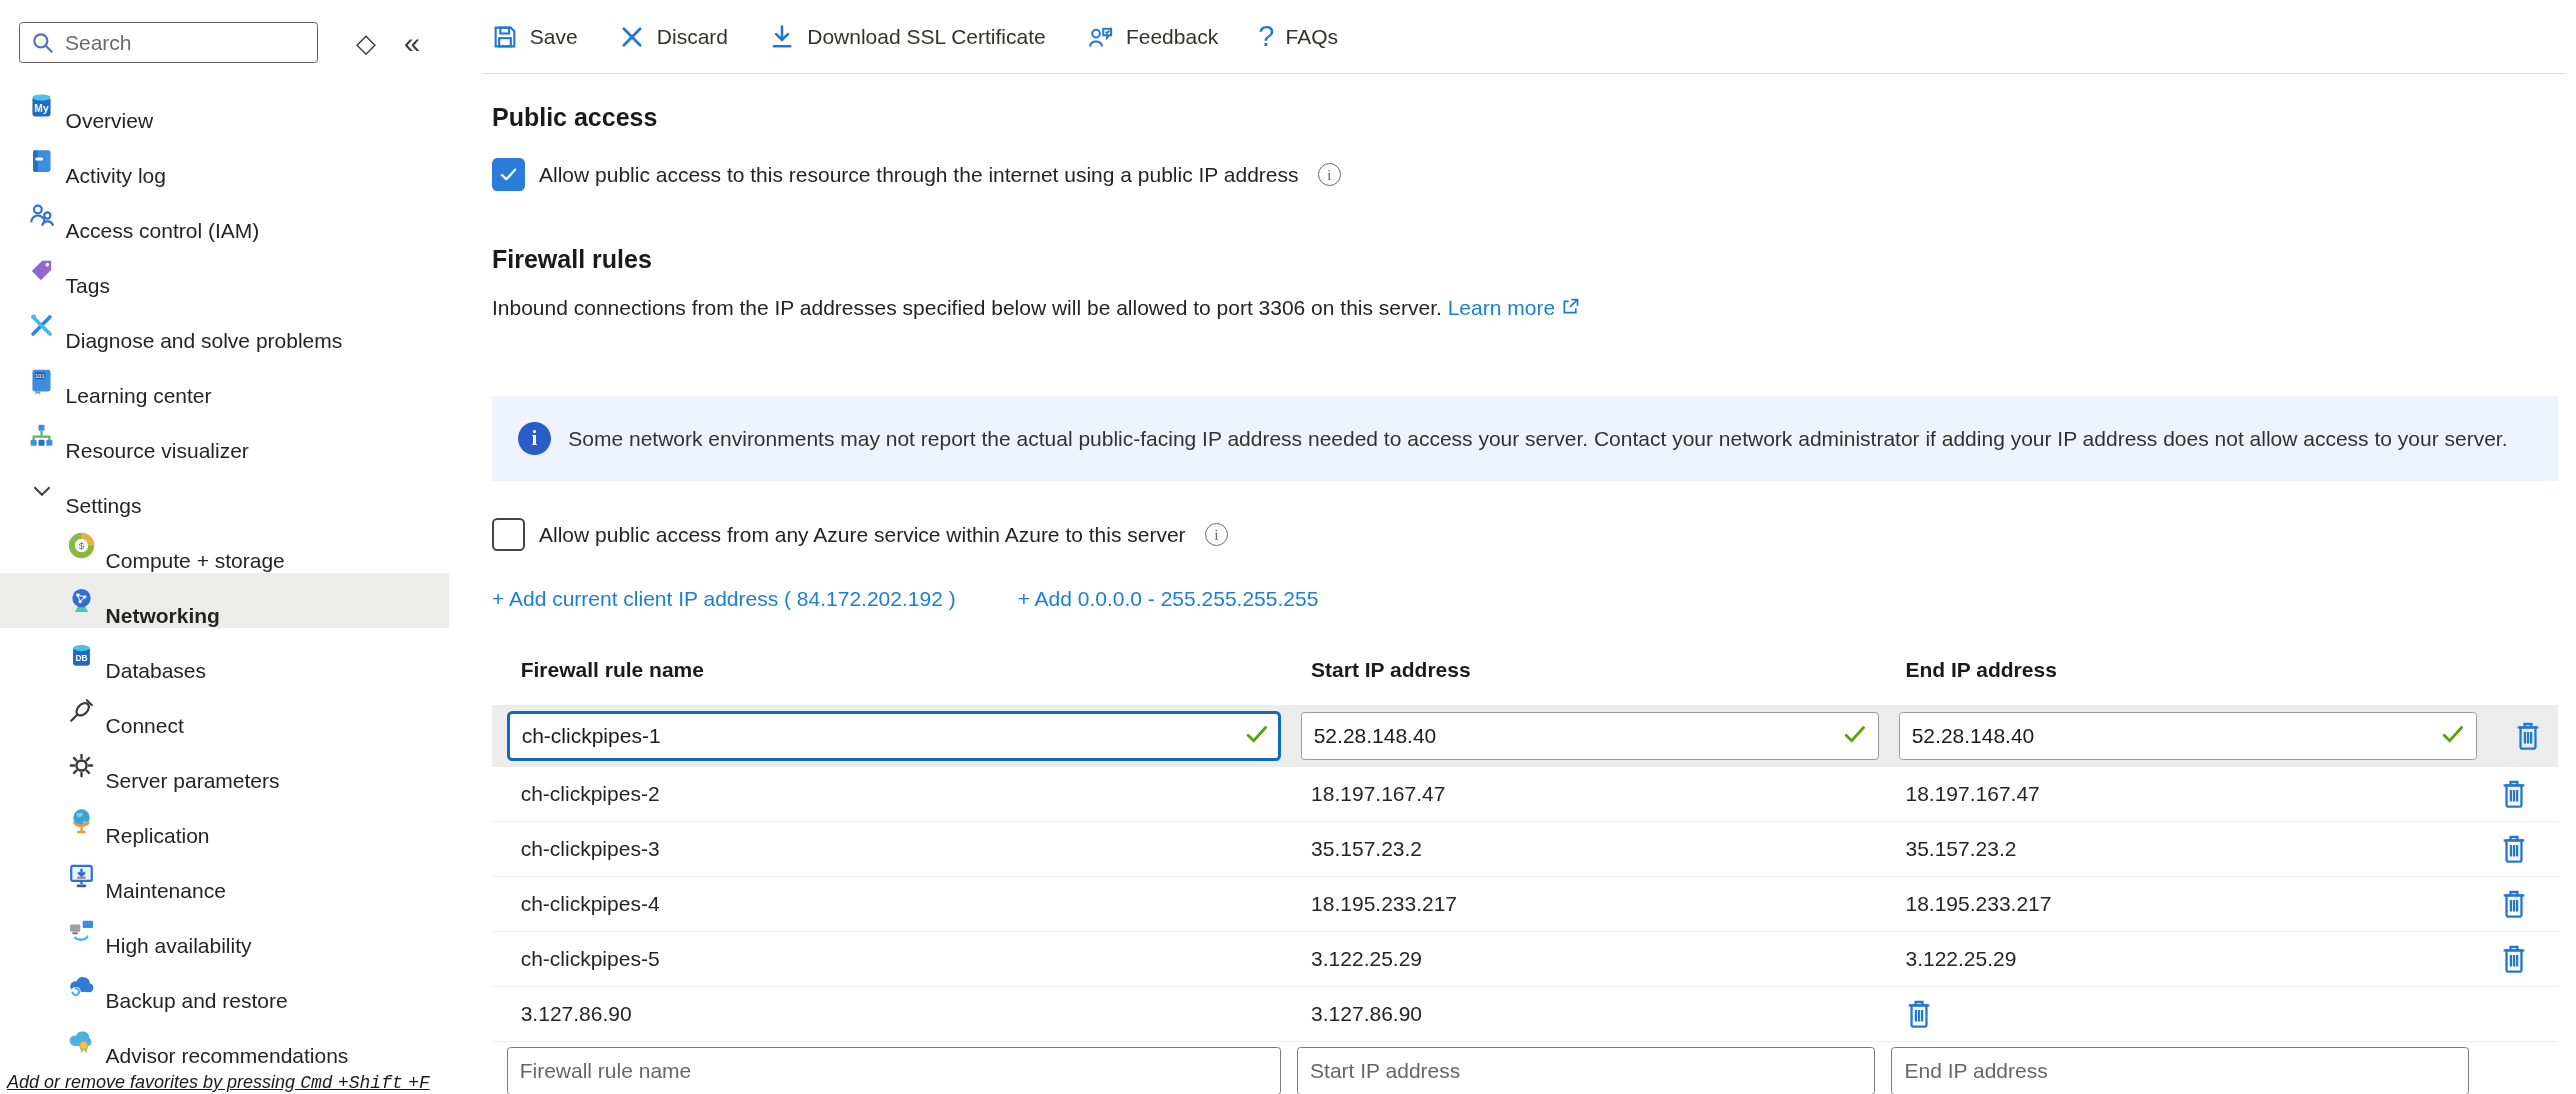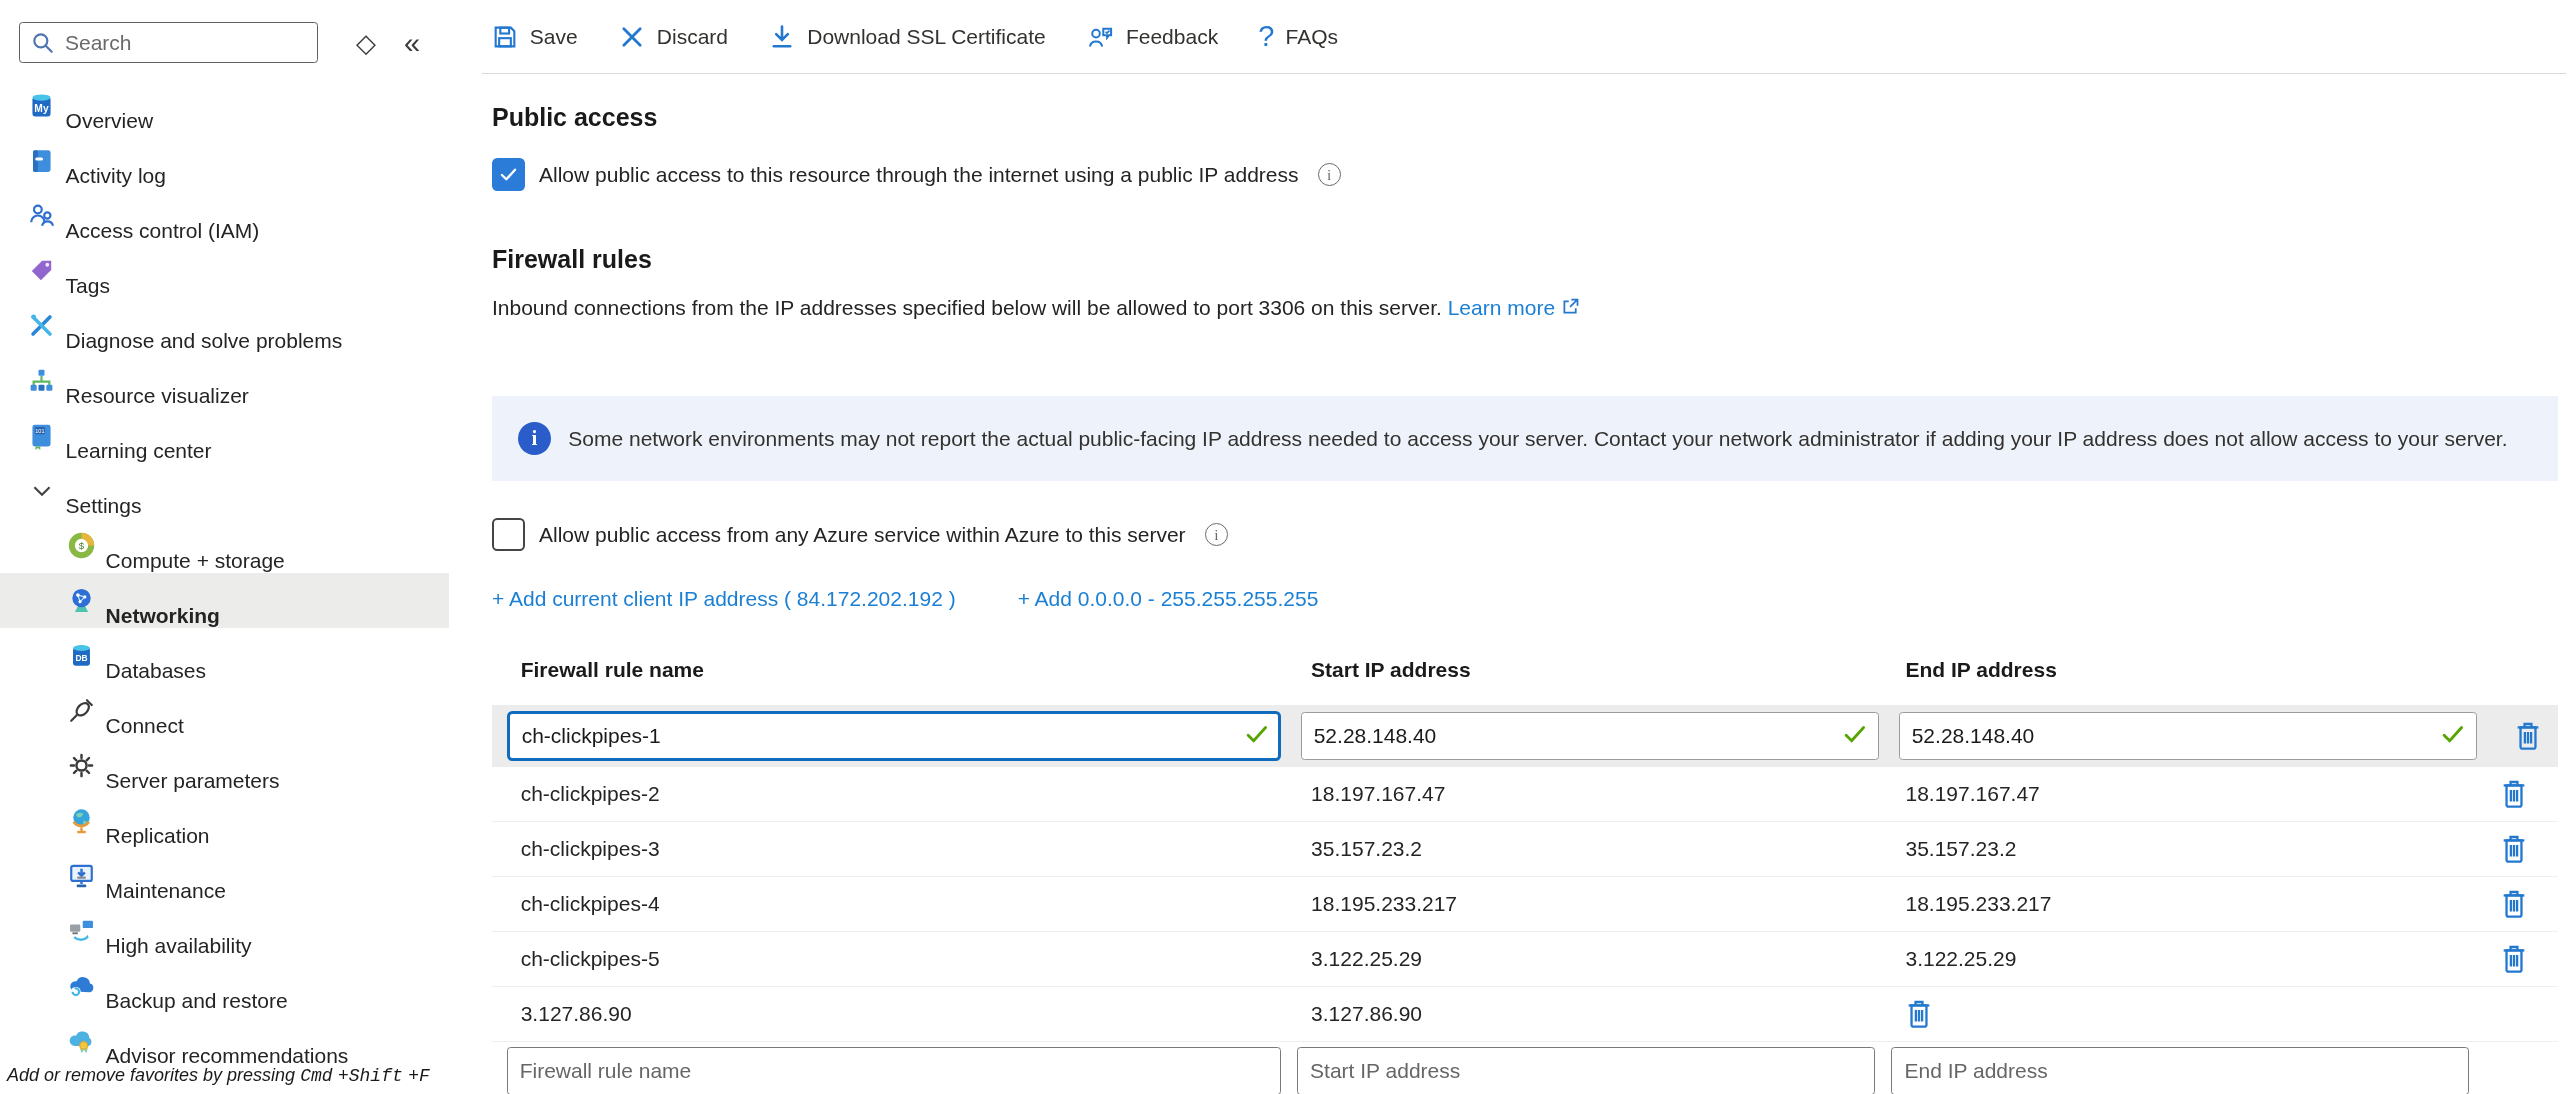--- a/index.html
+++ b/index.html
@@ -19,21 +19,21 @@
   .sr-diamond { left:356px; }
   .sr-collapse { left:404px; font-size:29px; }
 
   .nav { position:absolute; top:78px; left:0; right:0; }
   .nav-item { height:55px; display:flex; align-items:center; padding-left:26px; cursor:pointer; }
   .nav-item.child { padding-left:66px; }
   .nav-item.selected { background:#ececea; }
   .nav-item.selected .nav-label { font-weight:700; }
   .nav-icon { width:31px; height:31px; flex:none; display:flex; align-items:center; justify-content:center; }
   .nav-label { margin-left:8.6px; font-size:21px; color:#242424; white-space:nowrap;margin-top:30px; }
-  .footnote { position:absolute; left:7px; bottom:9px; font-style:italic; font-size:18px; color:#1a1a1a; white-space:nowrap; }
+  .footnote { position:absolute; left:7px; bottom:2px; font-style:italic; font-size:18px; color:#1a1a1a; white-space:nowrap;text-decoration:underline; }
   .footnote .keys { font-family:"Liberation Mono", monospace; }
 
   
   .main { position:absolute; left:449px; top:0; right:0; height:1095px; }
   .toolbar { height:74px; margin:0 10.4px 0 33px; border-bottom:1.7px solid #d9d9d9;
     display:flex; align-items:center; padding-left:8.6px; gap:40px; }
   .tb-item { display:flex; align-items:center; gap:11.2px; cursor:pointer; }
   .tb-item .tb-label { font-size:21px; color:#33322f; white-space:nowrap; }
   .tb-qmark { font-size:29px; color:#2277cf; font-weight:400; line-height:29px; }
 
@@ -150,39 +150,39 @@
             <path d="M5 19 L19 5" stroke="#2b88d8" stroke-width="3"></path>
             <path d="M5 5 L19 19" stroke="#45b6e8" stroke-width="3"></path>
             <circle cx="5.5" cy="4.8" r="2" fill="#45b6e8" stroke="none"></circle>
           </svg>
         </span>
       <span class="nav-label">Diagnose and solve problems</span>
     </div>
     <div class="nav-item">
       <span class="nav-icon">
           <svg width="29" height="29" viewBox="0 0 24 24">
+            <rect x="4.5" y="3" width="15" height="18" rx="2" fill="#3e8ede"></rect>
+            <rect x="6.5" y="5" width="8.5" height="6" rx="1" fill="#2a62b0"></rect>
+            <text x="10.7" y="9.7" font-size="4.6" fill="#fff" text-anchor="middle" font-family="sans-serif">101</text>
+            <path d="M7 21 v3 l2-1.6 2 1.6 v-3 z" fill="#5fb860"></path>
+          </svg>
+        </span>
+      <span class="nav-label">Learning center</span>
+    </div>
+    <div class="nav-item">
+      <span class="nav-icon">
+          <svg width="29" height="29" viewBox="0 0 24 24">
             <path d="M12 8 v4 M5.5 16 v-3 h13 v3" stroke="#5fb860" stroke-width="1.8" fill="none"></path>
             <rect x="9.5" y="3" width="5" height="5" rx="1" fill="#3e8ede"></rect>
             <rect x="3" y="15.5" width="5" height="5" rx="1" fill="#3e8ede"></rect>
             <rect x="16" y="15.5" width="5" height="5" rx="1" fill="#3e8ede"></rect>
             <rect x="9.5" y="15.5" width="5" height="5" rx="1" fill="#2a6fc0"></rect>
           </svg>
         </span>
       <span class="nav-label">Resource visualizer</span>
-    </div>
-    <div class="nav-item">
-      <span class="nav-icon">
-          <svg width="29" height="29" viewBox="0 0 24 24">
-            <rect x="4.5" y="3" width="15" height="18" rx="2" fill="#3e8ede"></rect>
-            <rect x="6.5" y="5" width="8.5" height="6" rx="1" fill="#2a62b0"></rect>
-            <text x="10.7" y="9.7" font-size="4.6" fill="#fff" text-anchor="middle" font-family="sans-serif">101</text>
-            <path d="M7 21 v3 l2-1.6 2 1.6 v-3 z" fill="#5fb860"></path>
-          </svg>
-        </span>
-      <span class="nav-label">Learning center</span>
     </div>
     <div class="nav-item">
       <span class="nav-icon">
           <svg width="26" height="26" viewBox="0 0 24 24" fill="none">
             <path d="M5 8.5 L12 15.5 L19 8.5" stroke="#444" stroke-width="2"></path>
           </svg>
         </span>
       <span class="nav-label">Settings</span>
     </div>
     <div class="nav-item child">

